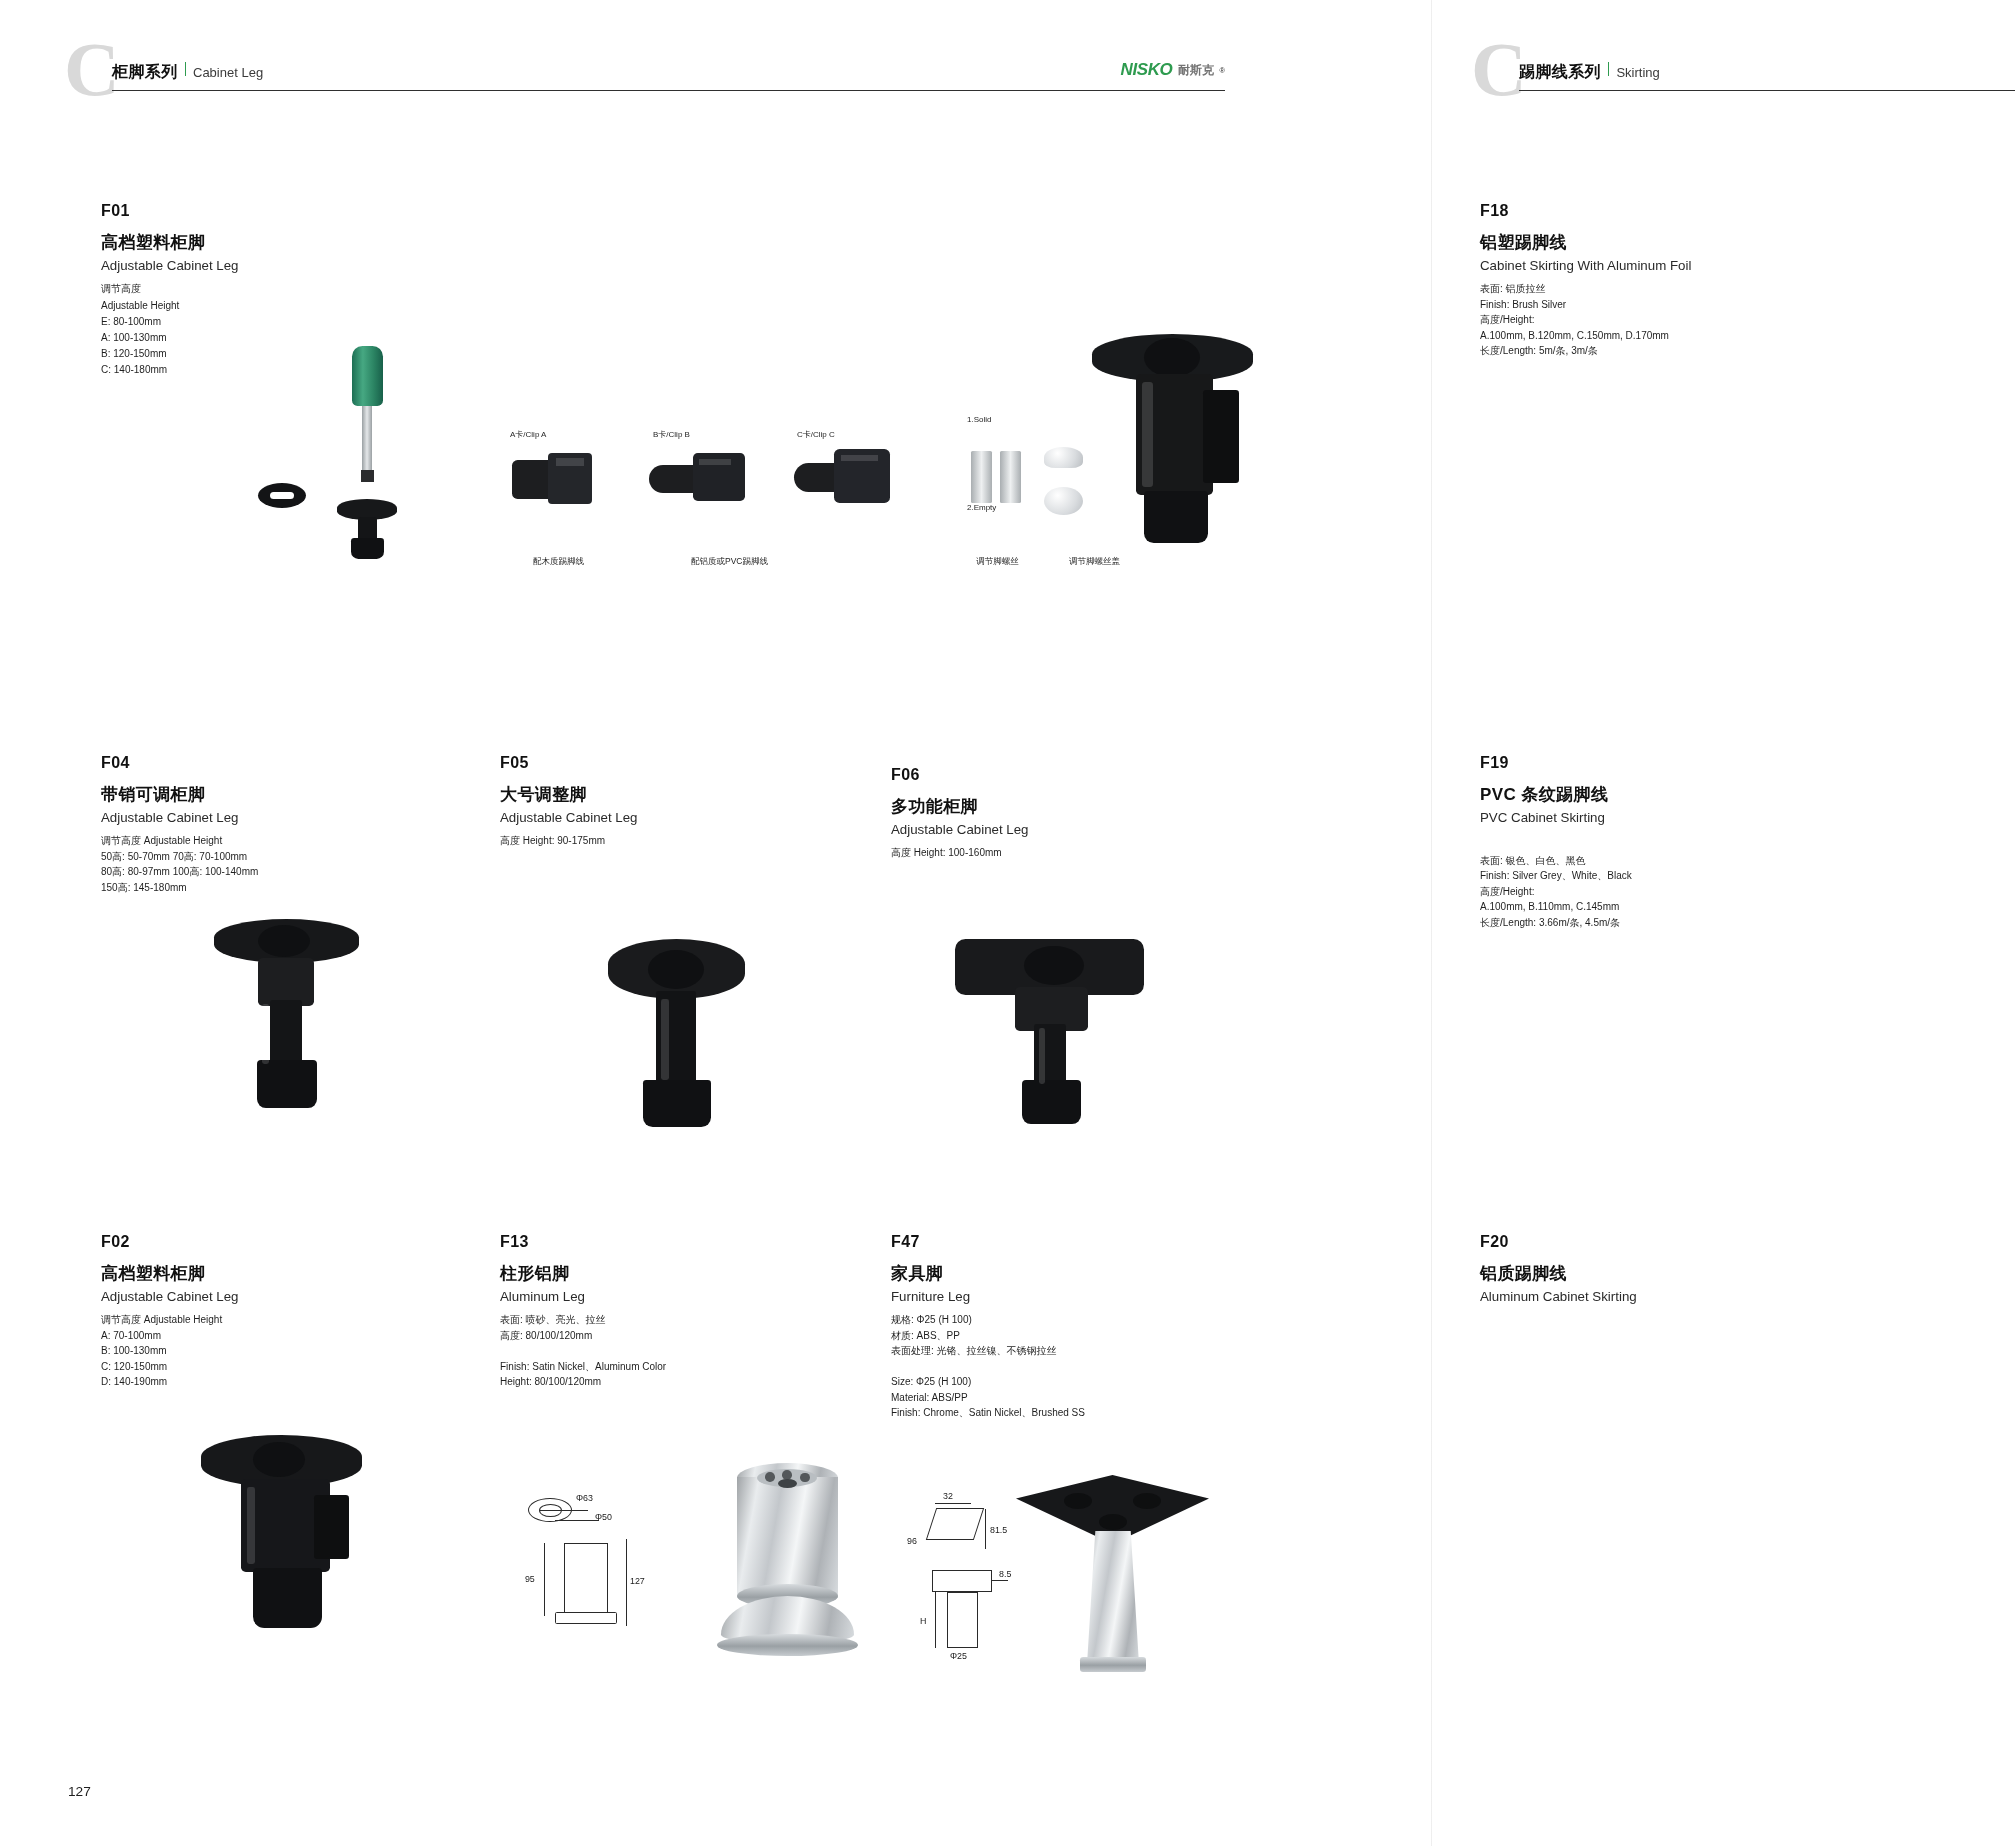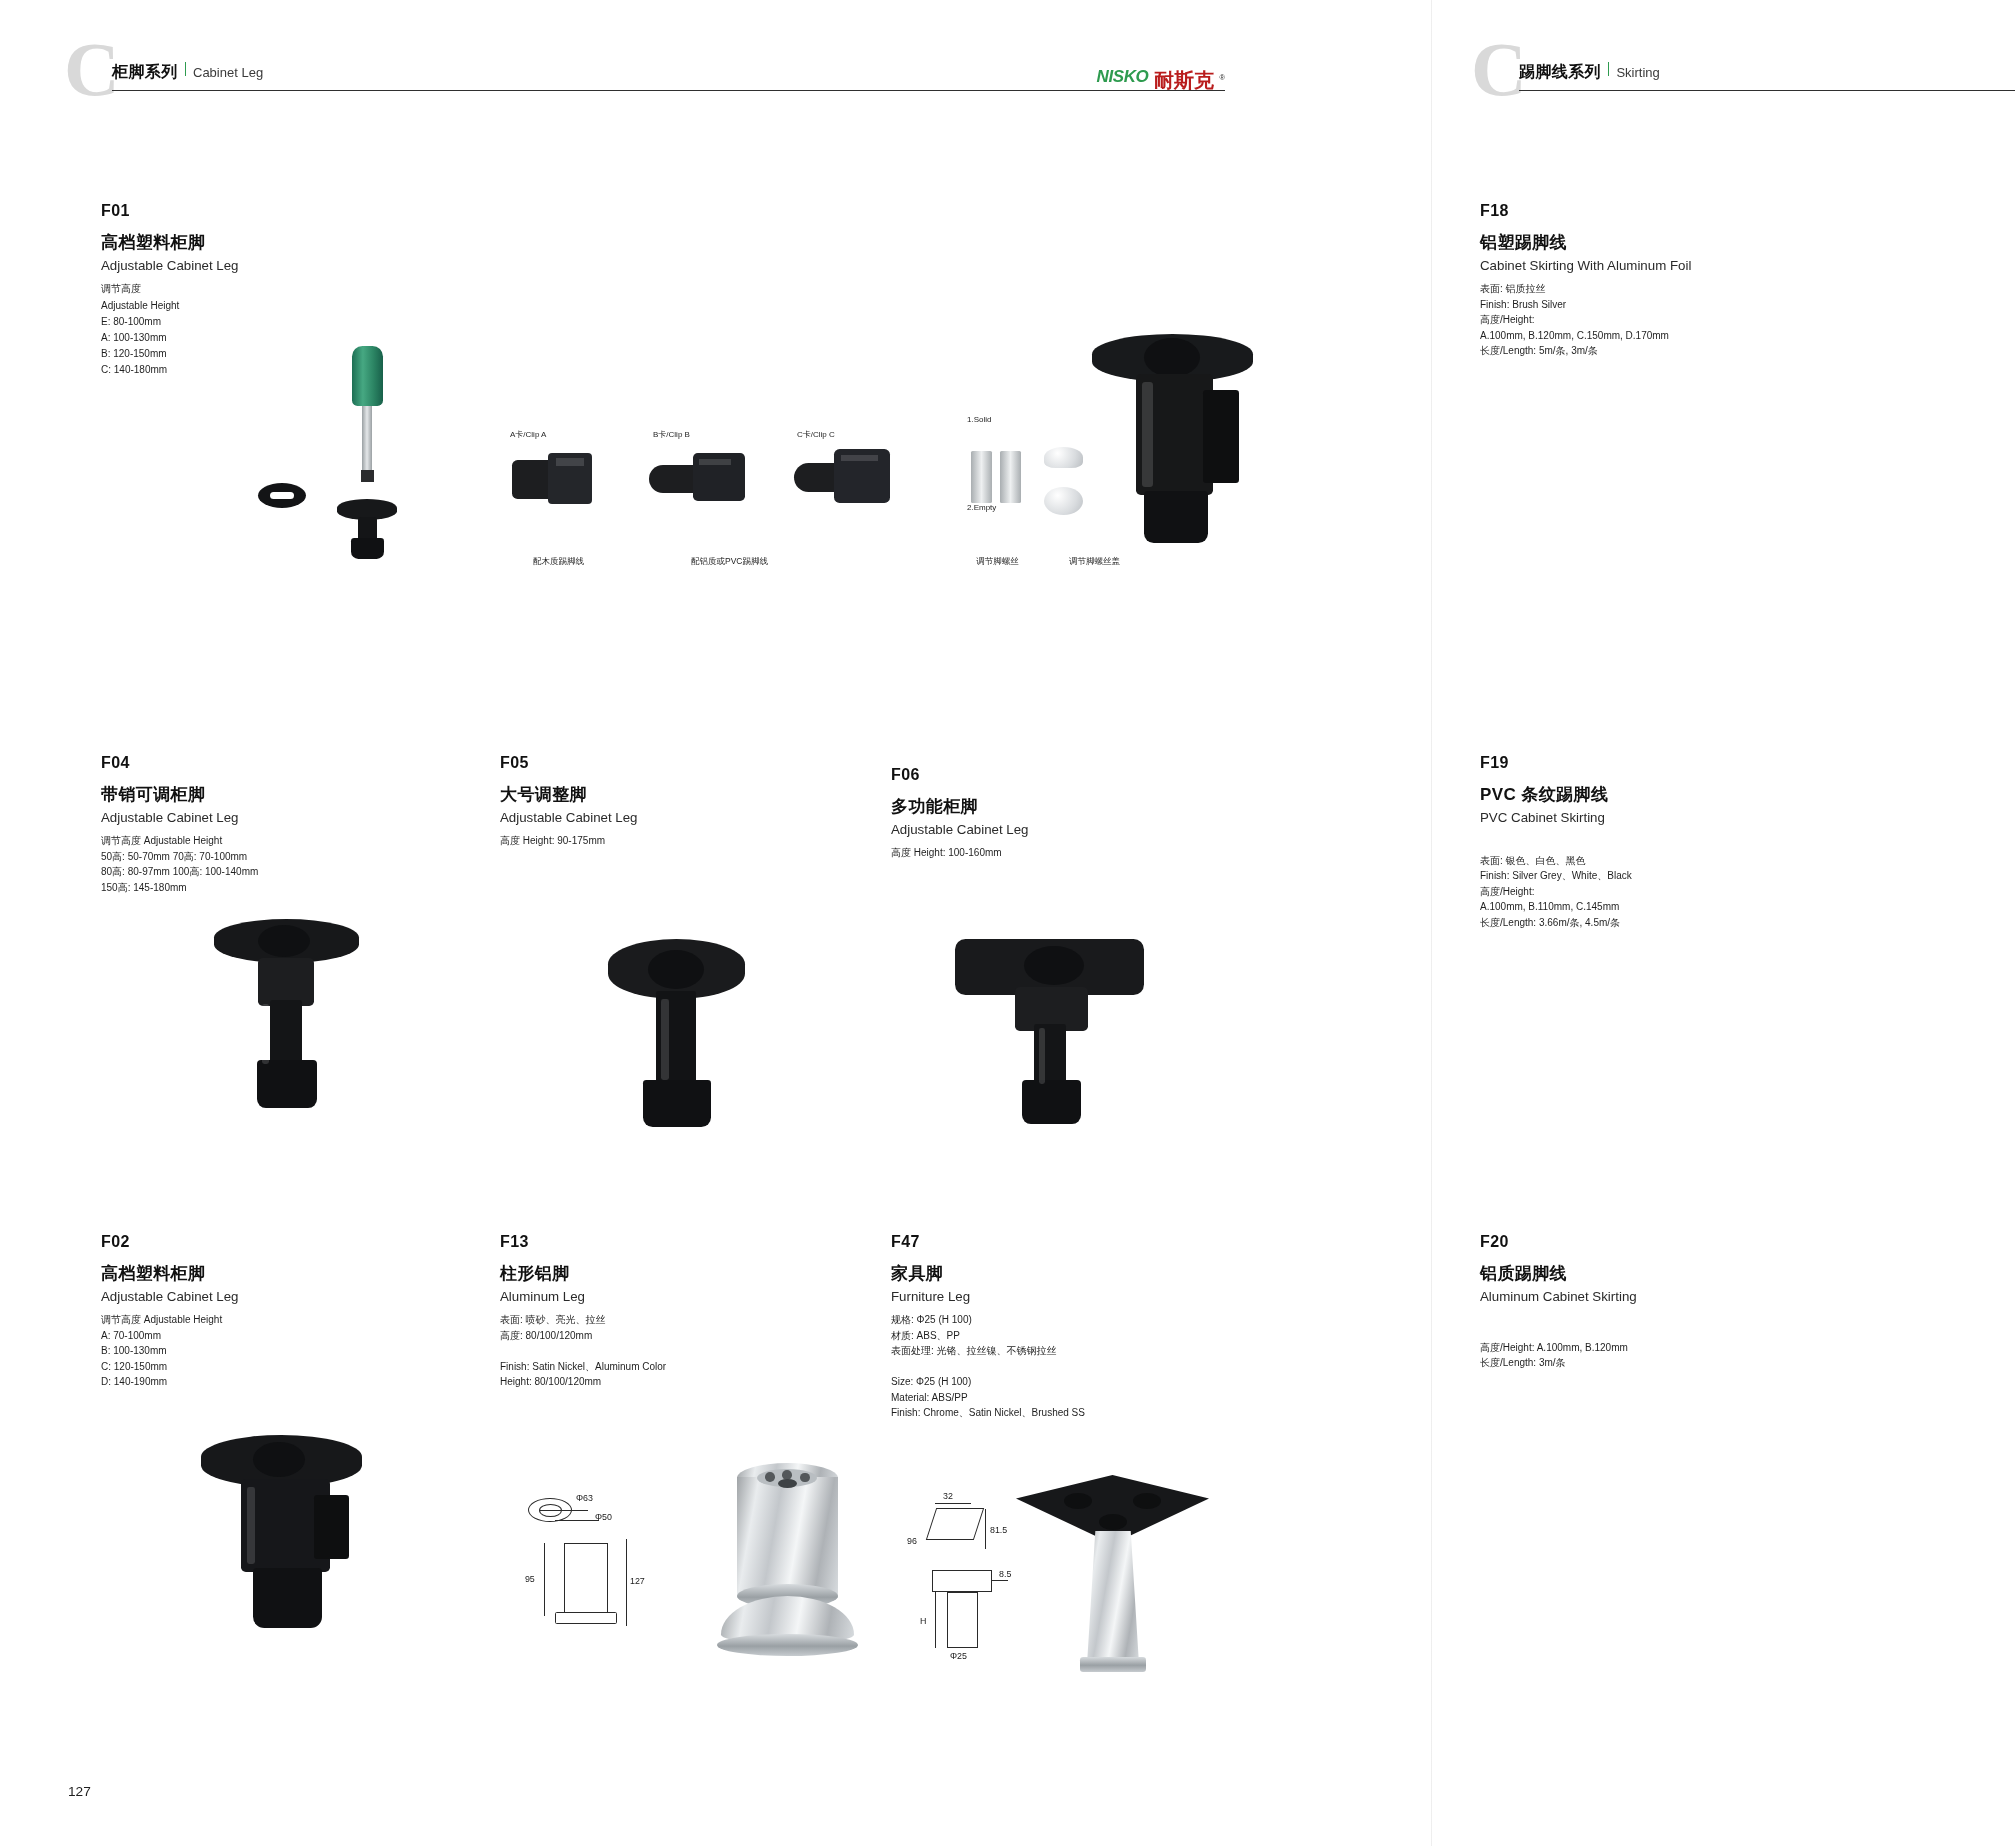--- a/index.html
+++ b/index.html
@@ -36,21 +36,21 @@
   }
   .hdr-cn { font-size:16px; font-weight:bold; color:#111; letter-spacing:0.4px; }
   .hdr-bar { width:0.8px; height:13.7px; background:#2e9b4f; margin:0 7.3px 0 7.3px; position:relative; top:-0.8px; }
   .hdr-en { font-size:13px; color:#3a3a3a; }
   .hdr-rule {
     position:absolute; left:48px; top:42px; right:0; height:1.2px;
     background:#2f2f2f;
   }
   .logo { position:absolute; right:0; top:12px; display:flex; align-items:center; gap:5.6px; }
   .logo-mark { font-size:17px; font-weight:bold; color:#2e9b4f; letter-spacing:-0.4px; font-style:italic; }
-  .logo-cn { font-size:20px; font-weight:bold; color:#b91c1c;margin-top:7px; }
+  .logo-cn { font-size:12px; font-weight:bold; color:#737373; }
   .logo-tm { font-size:7.3px; color:#1f1f1f; vertical-align:super; }
 
   
   .code { font-size:16px; font-weight:bold; color:#111; letter-spacing:0.4px; }
   .name-cn { font-size:17px; font-weight:bold; color:#111; margin-top:10.5px; letter-spacing:0.4px; }
   .name-en { font-size:13.3px; color:#2a2a2a; margin-top:4px; }
   .spec { font-size:10px; line-height:1.62; color:#1f1f1f; white-space:pre-line; margin-top:8.9px; }
   .spec.tight { line-height:1.55; }
 
   .block { position:absolute; }
@@ -388,20 +388,18 @@
 Finish: Silver Grey、White、Black
 高度/Height:
 A.100mm, B.110mm, C.145mm
 长度/Length: 3.66m/条, 4.5m/条</div>
     </div>
 
     <div class="block" style="left:48px; top:1233px; width:504px;">
       <div class="code">F20</div>
       <div class="name-cn">铝质踢脚线</div>
       <div class="name-en">Aluminum Cabinet Skirting</div>
-      <div class="spec tight" style="margin-top:36px;">高度/Height: A.100mm, B.120mm
-长度/Length: 3m/条</div>
     </div>
 
   </div>
 
 </div>
 
 
 </body></html>

